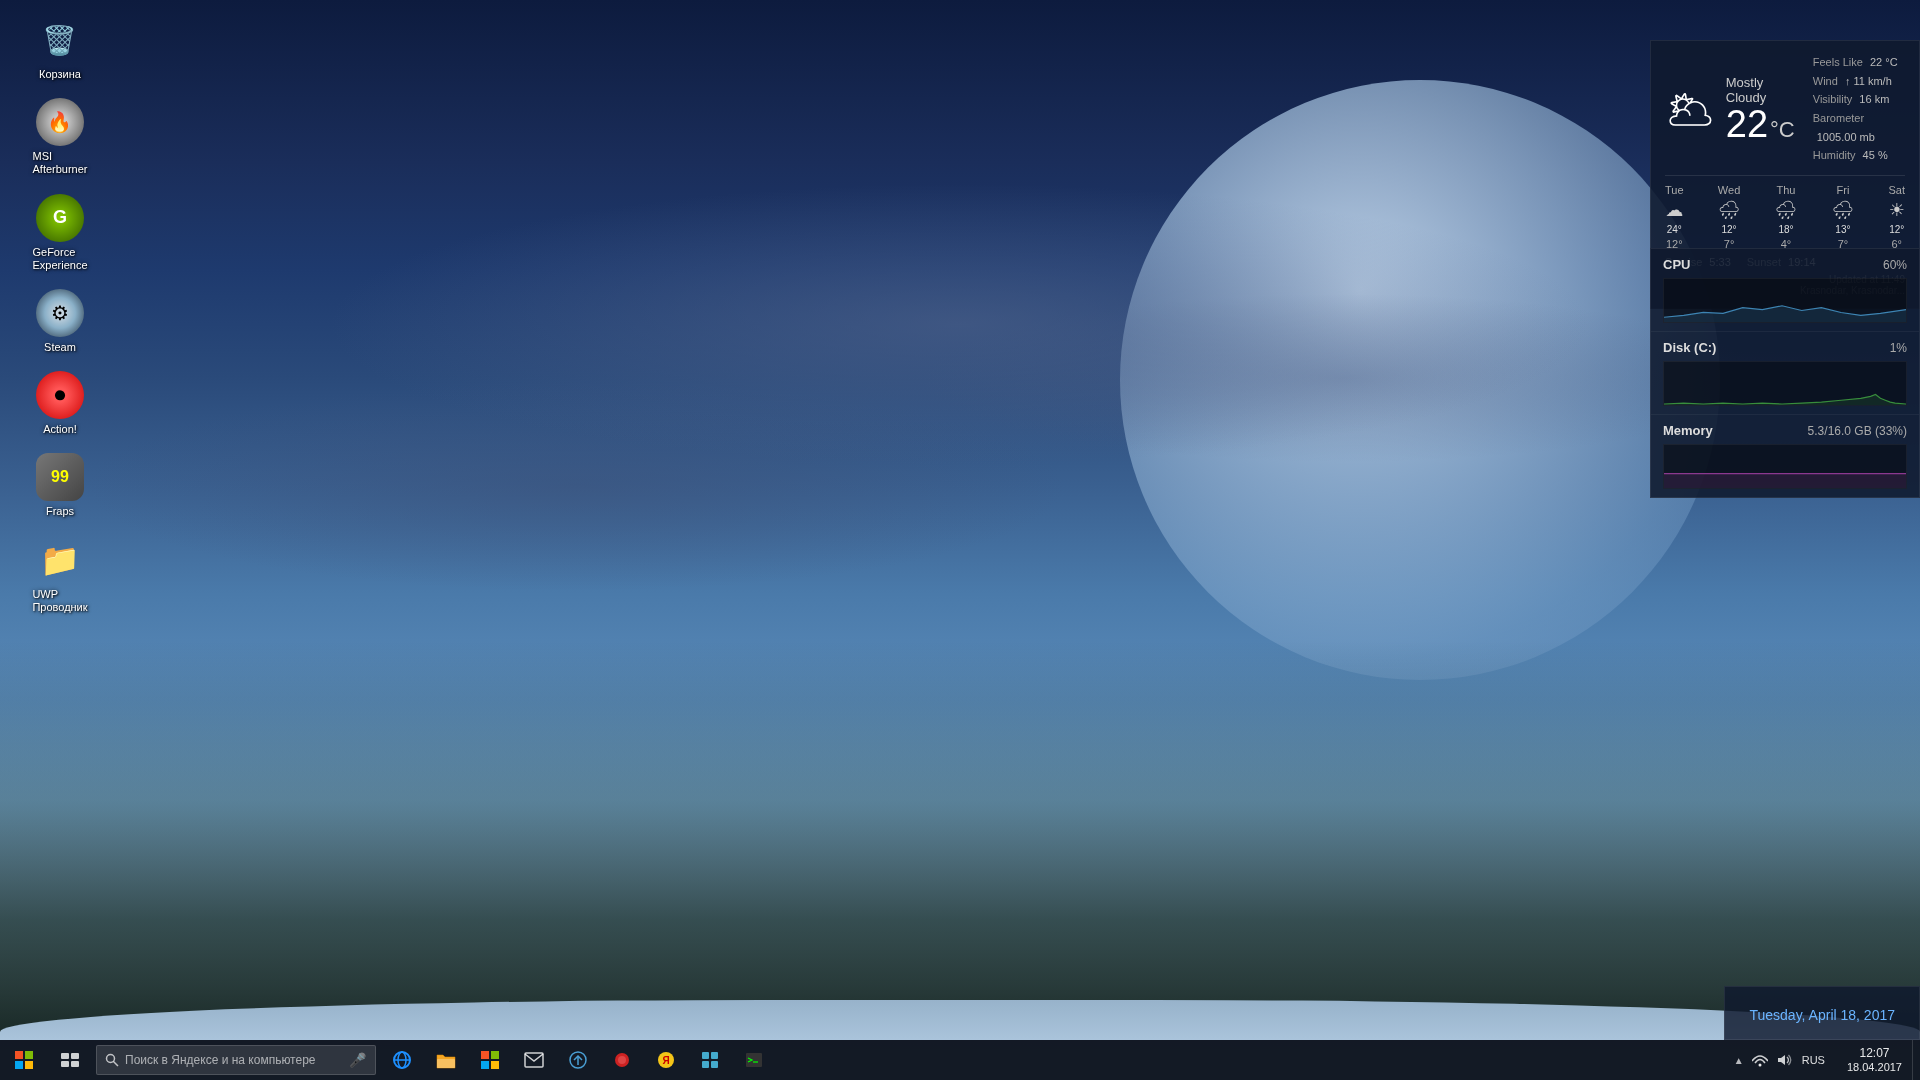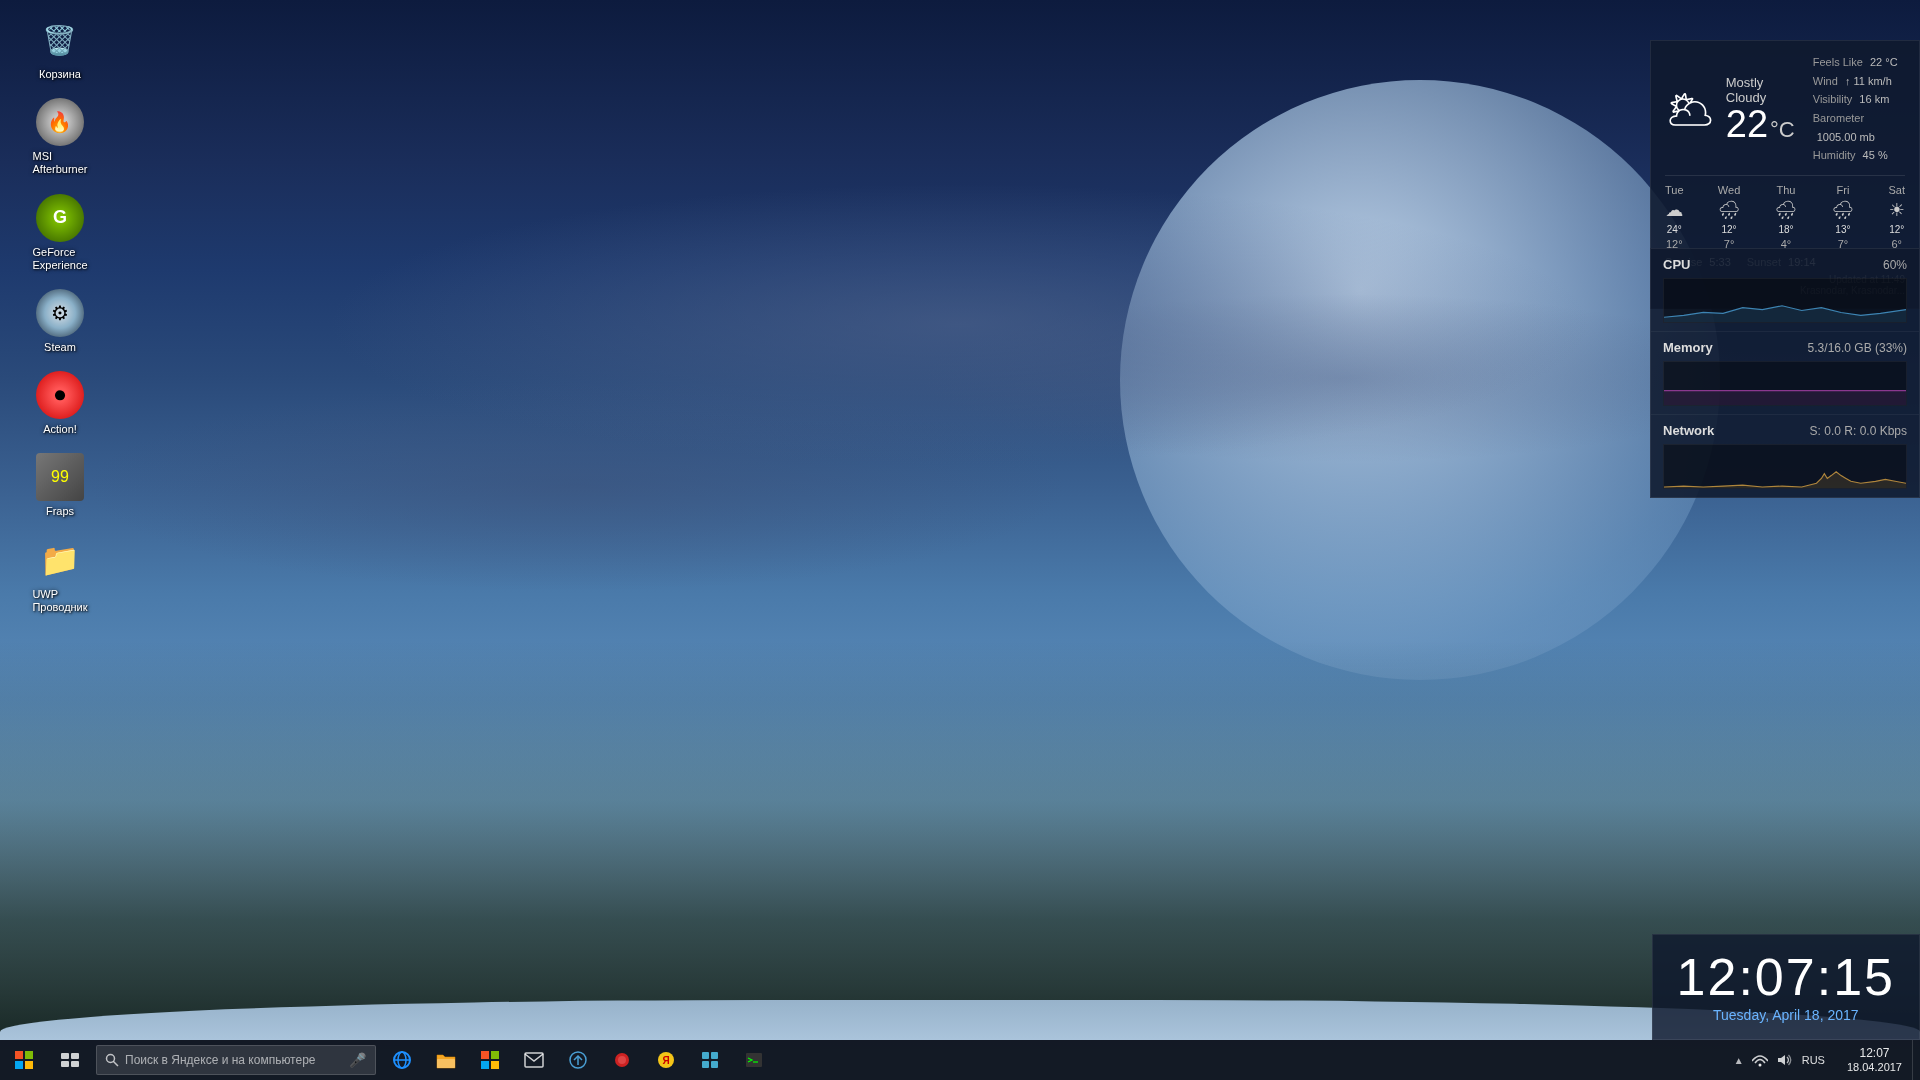--- a/index.html
+++ b/index.html
@@ -464,21 +464,21 @@
     <div class="icon-img" style="background: radial-gradient(circle, #c6d4df 10%, #8ab0c8 45%, #1b2838 100%); border-radius: 50%; display:flex; align-items:center; justify-content:center; font-size:20px;">⚙</div>
     <span class="icon-label">Steam</span>
   </div>
 
   <div class="desktop-icon">
     <div class="icon-img" style="background: radial-gradient(circle, #ff5555 20%, #cc0000 100%); border-radius: 50%; display:flex; align-items:center; justify-content:center; font-size:22px;">⏺</div>
     <span class="icon-label">Action!</span>
   </div>
 
   <div class="desktop-icon">
-    <div class="icon-img" style="background: linear-gradient(135deg,#777 0%,#444 100%); border-radius:4px; display:flex; align-items:center; justify-content:center; color:#ffff00; font-weight:normal; font-size:16px;">99</div>
+    <div class="icon-img" style="background: linear-gradient(135deg,#777 0%,#444 100%); border-radius:12px; display:flex; align-items:center; justify-content:center; color:#ffff00; font-weight:bold; font-size:16px;">99</div>
     <span class="icon-label">Fraps</span>
   </div>
 
   <div class="desktop-icon">
     <div class="icon-img" style="background:transparent; font-size:32px; display:flex; align-items:center; justify-content:center;">📁</div>
     <span class="icon-label">UWP<br>Проводник</span>
   </div>
 </div>
 
 <div id="weather-widget" style="right: 0px; left: auto; top: 40px; width: 270px;">
@@ -573,50 +573,49 @@
       <span class="sysmon-value">60%</span>
     </div>
     <div class="sysmon-graph">
       <svg class="graph-svg" viewBox="0 0 246 45" preserveAspectRatio="none">
         <polyline points="0,40 20,38 40,35 60,36 80,30 100,32 120,28 140,33 160,30 180,35 200,38 220,36 246,32" fill="none" stroke="#4a9fd4" stroke-width="1.2" opacity="0.8"></polyline>
         <polyline points="0,45 0,40 20,38 40,35 60,36 80,30 100,32 120,28 140,33 160,30 180,35 200,38 220,36 246,32 246,45" fill="rgba(74,159,212,0.15)" stroke="none"></polyline>
       </svg>
     </div>
   </div>
 
+  <div class="sysmon-section">
+    <div class="sysmon-header">
+      <span class="sysmon-title">Disk (C:)</span>
+      <span class="sysmon-value">1%</span>
+    </div>
+    <div class="sysmon-graph">
+      <svg class="graph-svg" viewBox="0 0 246 45" preserveAspectRatio="none">
+        <polyline points="0,44 20,43 40,44 60,43 80,44 100,43 120,44 140,43 160,42 180,40 200,38 210,36 215,34 220,38 225,40 230,42 235,43 246,44" fill="none" stroke="#44aa44" stroke-width="1.2" opacity="0.8"></polyline>
+        <polyline points="0,45 0,44 20,43 40,44 60,43 80,44 100,43 120,44 140,43 160,42 180,40 200,38 210,36 215,34 220,38 225,40 230,42 235,43 246,44 246,45" fill="rgba(68,170,68,0.15)" stroke="none"></polyline>
+      </svg>
+    </div>
+  </div>
 
   <div class="sysmon-section">
     <div class="sysmon-header">
       <span class="sysmon-title">Memory</span>
       <span class="sysmon-value">5.3/16.0 GB (33%)</span>
     </div>
     <div class="sysmon-graph">
       <svg class="graph-svg" viewBox="0 0 246 45" preserveAspectRatio="none">
         <polyline points="0,30 20,30 40,30 60,30 80,30 100,30 120,30 140,30 160,30 180,30 200,30 220,30 246,30" fill="none" stroke="#aa44aa" stroke-width="1.2" opacity="0.8"></polyline>
         <polyline points="0,45 0,30 20,30 40,30 60,30 80,30 100,30 120,30 140,30 160,30 180,30 200,30 220,30 246,30 246,45" fill="rgba(170,68,170,0.15)" stroke="none"></polyline>
       </svg>
     </div>
   </div>
 
-  <div class="sysmon-section">
-    <div class="sysmon-header">
-      <span class="sysmon-title">Network</span>
-      <span class="sysmon-value">S: 0.0  R: 0.0 Kbps</span>
-    </div>
-    <div class="sysmon-graph">
-      <svg class="graph-svg" viewBox="0 0 246 45" preserveAspectRatio="none">
-        <polyline points="0,44 20,43 40,44 60,43 80,42 100,44 120,43 140,44 155,40 160,35 163,30 166,35 170,32 175,28 180,32 185,35 190,38 200,40 215,38 225,36 235,38 246,40" fill="none" stroke="#d4a044" stroke-width="1.2" opacity="0.8"></polyline>
-        <polyline points="0,45 0,44 20,43 40,44 60,43 80,42 100,44 120,43 140,44 155,40 160,35 163,30 166,35 170,32 175,28 180,32 185,35 190,38 200,40 215,38 225,36 235,38 246,40 246,45" fill="rgba(212,160,68,0.15)" stroke="none"></polyline>
-      </svg>
-    </div>
-  </div>
 </div>
 
 <div id="clock-widget" style="right: 0px; left: auto; bottom: 40px;">
-  <div class="clock-time">12:07:15</div>
   <div class="clock-date">Tuesday, April 18, 2017</div>
 </div>
 
 <div id="taskbar">
 
   <div class="taskbar-start">
     <svg width="18" height="18" viewBox="0 0 18 18">
       <rect x="0" y="0" width="8" height="8" fill="#f35325"></rect>
       <rect x="10" y="0" width="8" height="8" fill="#81bc06"></rect>
       <rect x="0" y="10" width="8" height="8" fill="#05a6f0"></rect>

